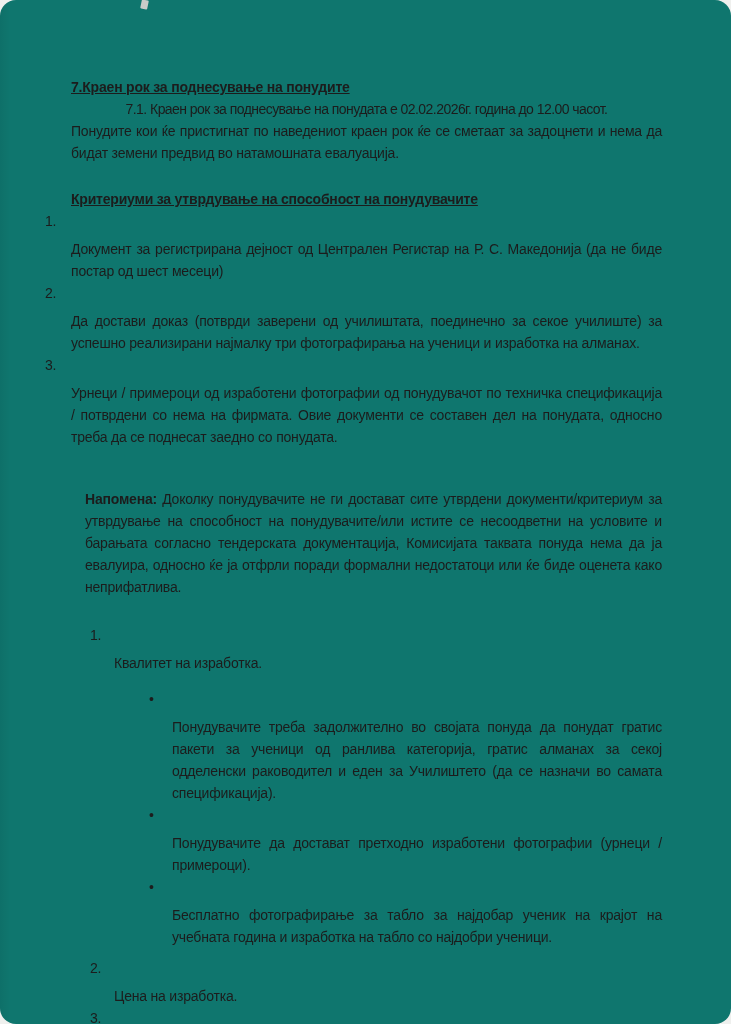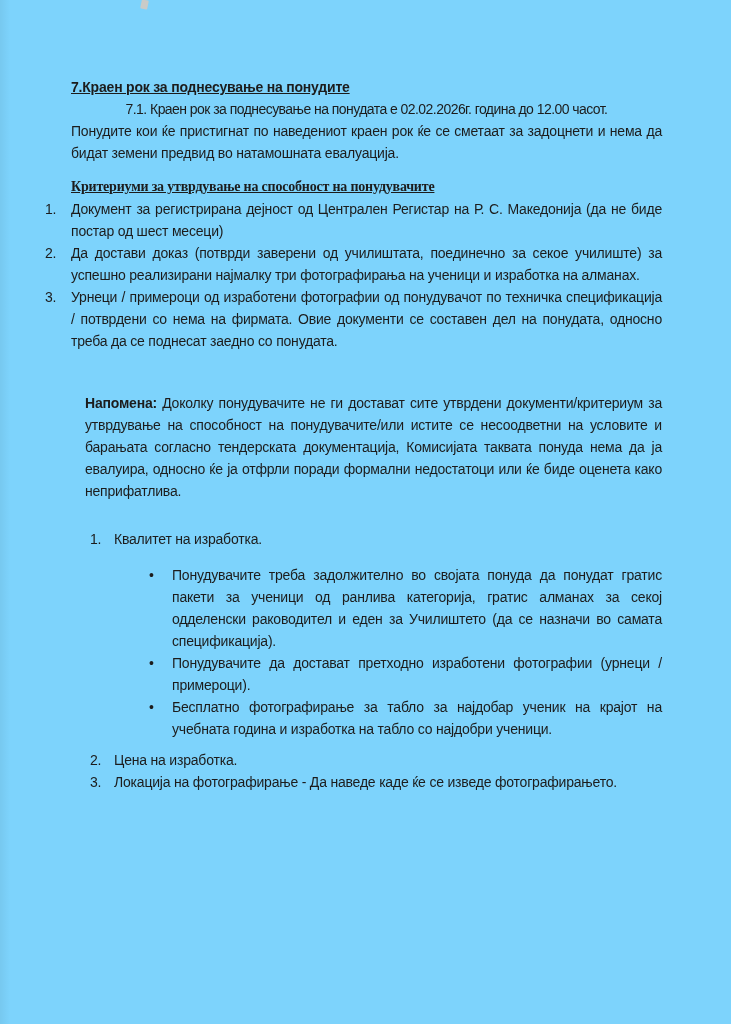--- a/index.html
+++ b/index.html
@@ -6,27 +6,28 @@
     margin: 0;
     padding: 0;
     background: #eff0ee;
   }
   .page {
     position: relative;
     width: 731px;
     height: 1024px;
     box-sizing: border-box;
     padding: 76px 69px 0 71px;
-    background: #7dd3fc;
+    background: #0f766e;
     font-family: "Liberation Sans", sans-serif;
     font-size: 14px;
     line-height: 22px;
     letter-spacing: -0.2px;
     color: #1c1c1c;
     overflow: hidden;
+    border-radius: 16px;
   }
   .page::before {
     content: "";
     position: absolute;
     left: 0; top: 0; bottom: 0;
     width: 10px;
     background: linear-gradient(90deg, rgba(0,0,0,0.05), rgba(0,0,0,0));
     pointer-events: none;
   }
   .scan-mark {
@@ -37,32 +38,32 @@
     height: 9px;
     background: #c9cbc8;
     border-radius: 1px;
     transform: rotate(12deg);
   }
   .bold { font-weight: 700; }
   .underline { text-decoration: underline; }
   .just { text-align: justify; }
   .deadline-line { font-weight: 400; letter-spacing: -0.55px; text-align: center; }
 
-  .cap-heading { margin-top: 12px; font-family: Liberation Serif, serif; }
+  .cap-heading { margin-top: 24px; }
 
   .num-item { display: flex; }
   .num-col {
     flex: 0 0 26px;
     width: 26px;
   }
   .num-col-sm {
     flex: 0 0 24px;
     width: 24px;
   }
-  .item-text { flex: 1 1 auto; }
+  .item-text { flex: 1 1 auto; margin-top: 28px; }
 
   .cap-list { margin-left: -26px; }
 
   .note-para { margin: 40px 0 0 14px; }
 
   .award-para { margin: 44px 0 0 0; }
 
   .award-list { margin: 26px 0 0 19px; }
 
   .bullet-list { margin: 14px 0 9px 57px; }

